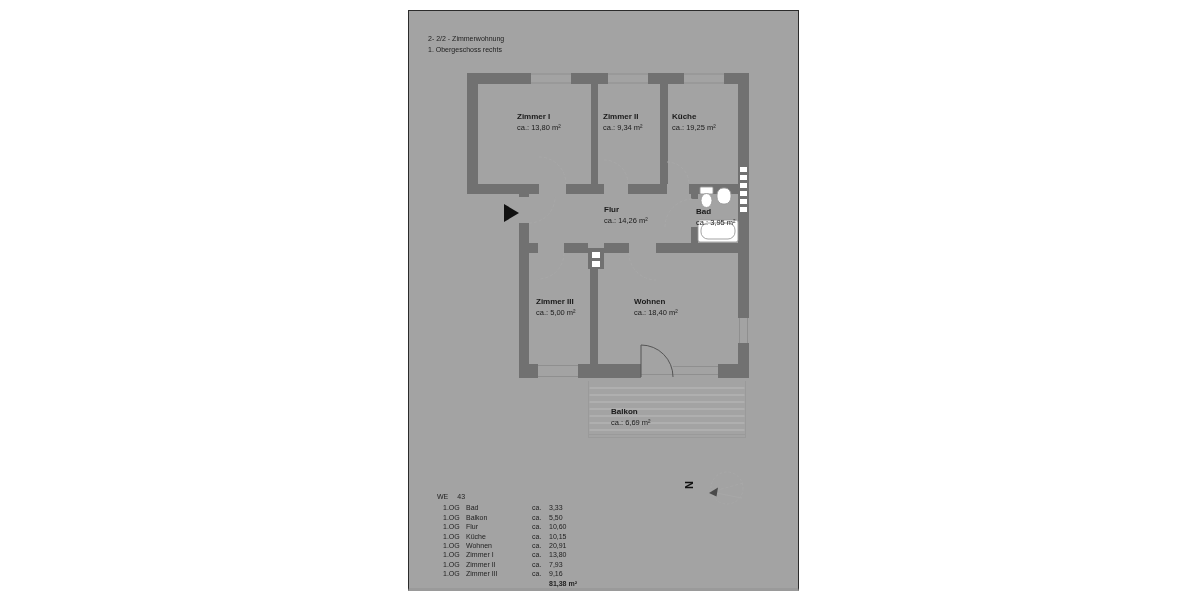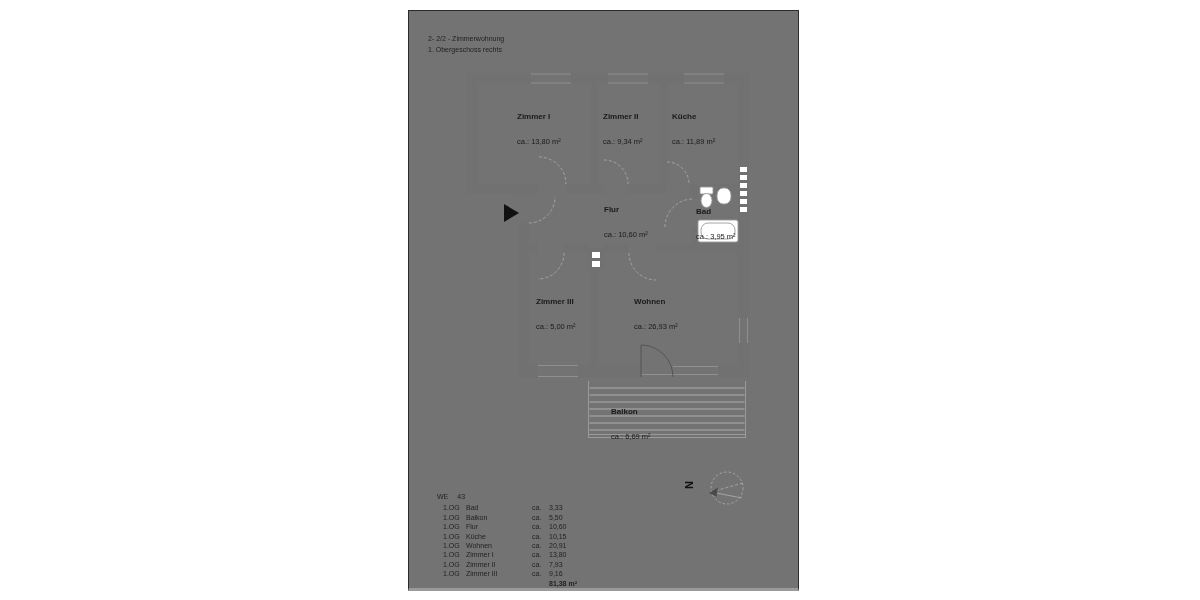--- a/index.html
+++ b/index.html
@@ -3,36 +3,36 @@
 <meta charset="utf-8">
 <style>
   html,body { margin:0; padding:0; }
   body {
     width:1200px; height:600px; position:relative; background:#ffffff;
     font-family:"Liberation Sans", sans-serif; color:#1f1f1f;
     overflow:hidden;
   }
   .page {
     position:absolute; left:408px; top:10px; width:389px; height:577px;
-    background:#737373; border:1px solid #2b2b2b; border-bottom:3px solid #9a9a9a;
+    background:#a3a3a3; border:1px solid #2b2b2b; border-bottom:3px solid #9a9a9a;
   }
   .plan-title { position:absolute; left:19px; top:23px; font-size:7px; line-height:10.5px; color:#222; }
   .plan-svg { position:absolute; left:0; top:0; }
   .w  { fill:#717171; }
   .sq { fill:#ffffff; }
   .wl { stroke:#8f8f8f; stroke-width:1; }
   .da { stroke:#a8a8a8; stroke-width:0.9; fill:none; stroke-dasharray:3 2; }
   .dl { stroke:#555555; stroke-width:1; fill:none; }
   .fx { fill:#ffffff; stroke:#999999; stroke-width:0.9; }
   .bl { stroke:#9a9a9a; stroke-width:1; }
   .deck { stroke:#c6c6c6; stroke-width:0.7; }
   .cmp { stroke:#a8a8a8; stroke-width:0.9; fill:none; }
   .room-label { position:absolute; white-space:nowrap; }
   .rn { font-size:8px; font-weight:bold; color:#1a1a1a; }
-  .ra { font-size:7.5px; margin-top:16px; color:#1a1a1a; }
+  .ra { font-size:7.5px; margin-top:2px; color:#1a1a1a; }
   .north {
     position:absolute; left:274px; top:466px; width:16px; height:16px;
     font-size:11px; font-weight:bold; transform:rotate(-90deg); color:#111;
     text-align:center;
   }
   .area-table { position:absolute; left:28px; top:481px; font-size:7px; line-height:9.4px; color:#222; }
   .thead { margin-bottom:2px; }
   .thead .we { margin-right:9px; }
   .trow { display:flex; }
   .c1 { width:23px; margin-left:6px; }
@@ -162,37 +162,37 @@
   <div class="room-label" style="left:108px; top:101px;">
     <div class="rn">Zimmer I</div>
     <div class="ra">ca.: 13,80 m²</div>
   </div>
   <div class="room-label" style="left:194px; top:101px;">
     <div class="rn">Zimmer II</div>
     <div class="ra">ca.: 9,34 m²</div>
   </div>
   <div class="room-label" style="left:263px; top:101px;">
     <div class="rn">Küche</div>
-    <div class="ra">ca.: 11,89 m²</div>
+    <div class="ra">ca.: 19,25 m²</div>
   </div>
   <div class="room-label" style="left:195px; top:194px;">
     <div class="rn">Flur</div>
-    <div class="ra">ca.: 10,60 m²</div>
+    <div class="ra">ca.: 14,26 m²</div>
   </div>
   <div class="room-label" style="left:287px; top:196px;">
     <div class="rn">Bad</div>
     <div class="ra">ca.: 3,95 m²</div>
   </div>
   <div class="room-label" style="left:127px; top:286px;">
     <div class="rn">Zimmer III</div>
     <div class="ra">ca.: 5,00 m²</div>
   </div>
   <div class="room-label" style="left:225px; top:286px;">
     <div class="rn">Wohnen</div>
-    <div class="ra">ca.: 26,93 m²</div>
+    <div class="ra">ca.: 18,40 m²</div>
   </div>
   <div class="room-label" style="left:202px; top:396px;">
     <div class="rn">Balkon</div>
     <div class="ra">ca.: 6,69 m²</div>
   </div>
 
   <div class="north">N</div>
 
   <div class="area-table">
     <div class="trow thead">

